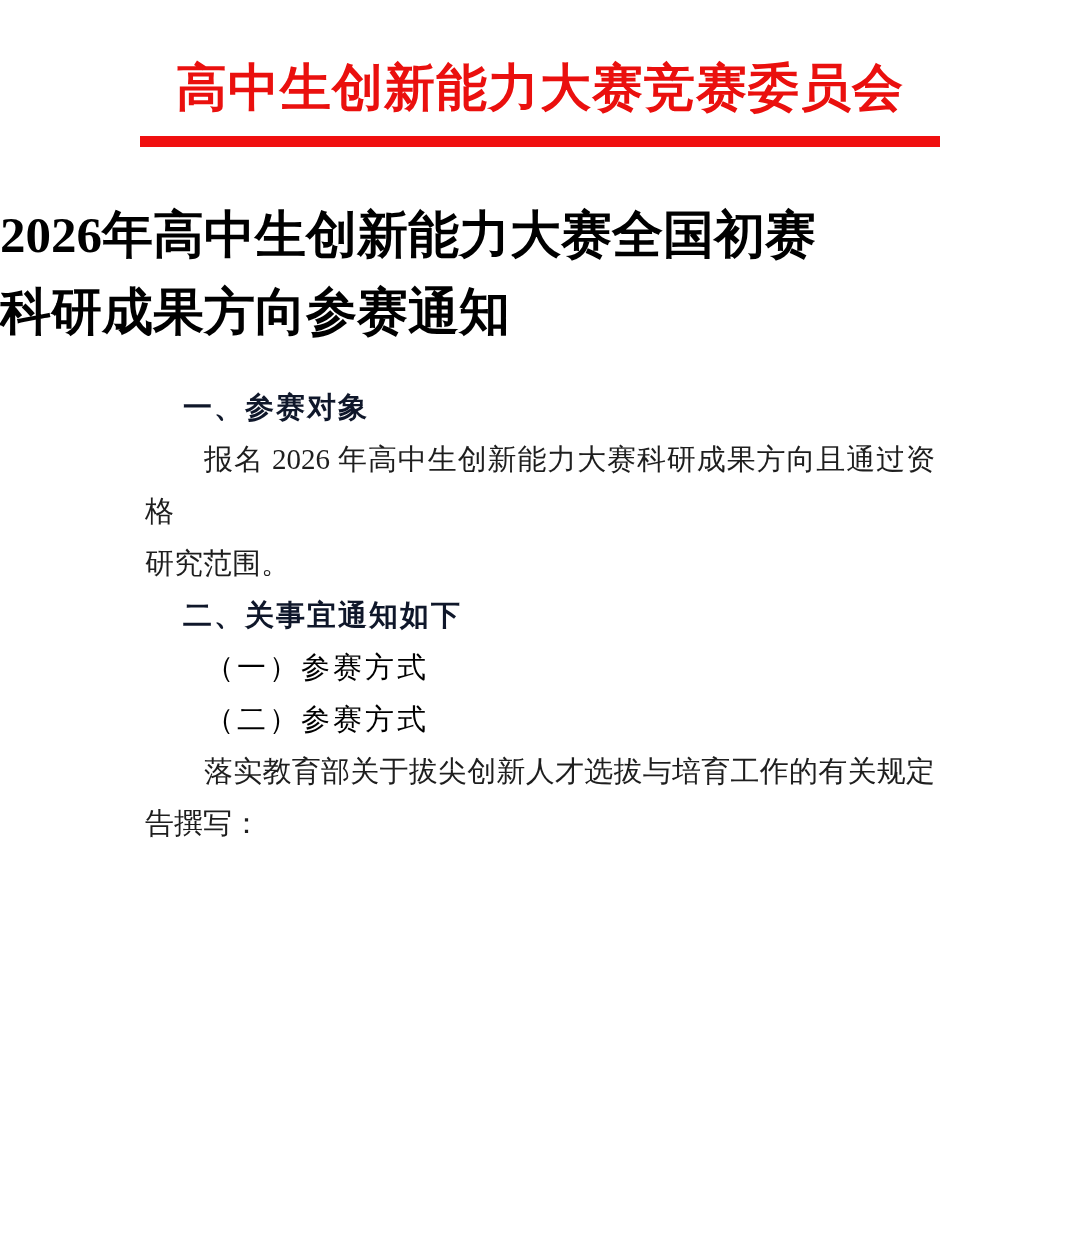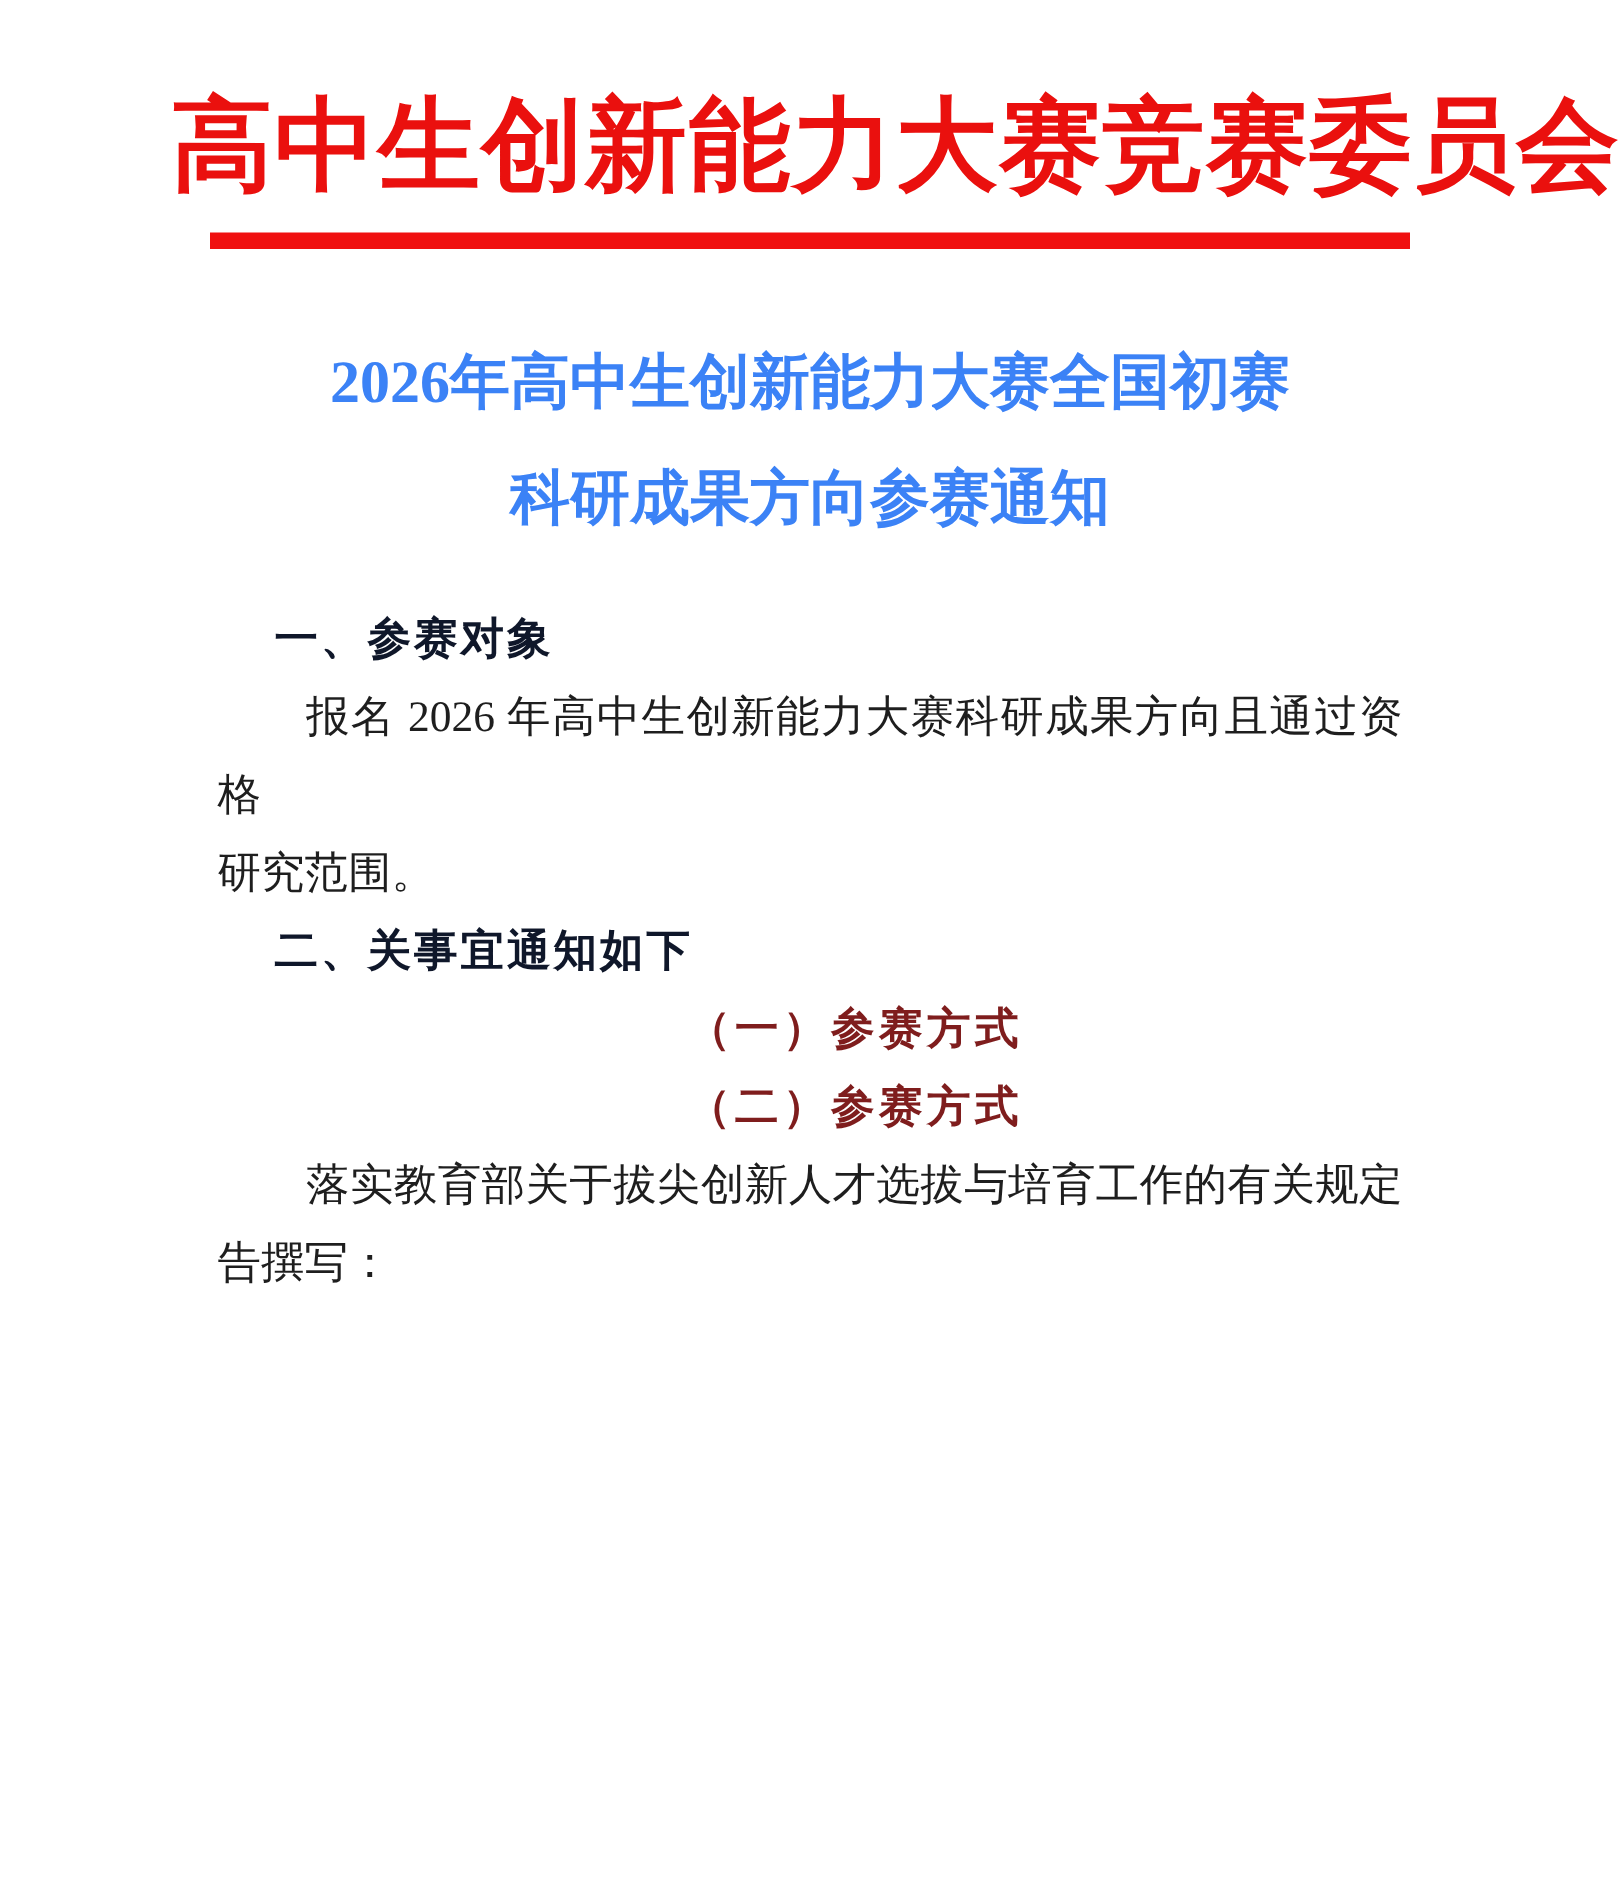--- a/index.html
+++ b/index.html
@@ -6,41 +6,40 @@
   html, body {
     width: 1080px;
     height: 1258px;
     background: #ffffff;
     overflow: hidden;
     font-family: "Liberation Serif", "DejaVu Serif", serif;
   }
   
   .banner {
     margin-top: 60px;
-    text-align: right;
-    font-size: 68px;
+    text-align: center;
+    font-size: 51px;
     line-height: 1.1;
     font-weight: 700;
     color: #ea100e;
     letter-spacing: 1px;
     font-family: "Liberation Serif", "DejaVu Serif", serif;
   }
   .red-bar {
     width: 800px;
     height: 11px;
     background: #f01010;
     margin: 20px auto 0 auto;
   }
   
   .doc-title {
     margin-top: 50px;
-    text-align: center;
     font-weight: 700;
-    font-size: 40px;
-    color: #3b82f6;
+    font-size: 51px;
+    color: #000000;
     line-height: 77px;
   }
   
   .doc-body {
     width: 790px;
     margin: 30px auto 0 145px;
     font-size: 29px;
     color: #1e1e1e;
   }
   .line {
@@ -57,25 +56,24 @@
   .line.ind2.full { padding-left: 0; text-indent: 59px; }
   .block { margin: 0; }
   .heading-num .line {
     font-family: "Liberation Sans", "DejaVu Sans", sans-serif;
     font-weight: 700;
     color: #0f172a;
     padding-left: 38px;
     letter-spacing: 2px;
   }
   .heading-paren .line {
-    font-weight: 700;
-    color: #7f1d1d;
+    font-weight: 400;
+    color: #000000;
     padding-left: 60px;
     letter-spacing: 3px;
-    text-align: center;
   }
 </style>
 </head>
 <body>
 
 <div class="banner">高中生创新能力大赛竞赛委员会</div>
 
 <div class="red-bar"></div>
 
 <div class="doc-title">

